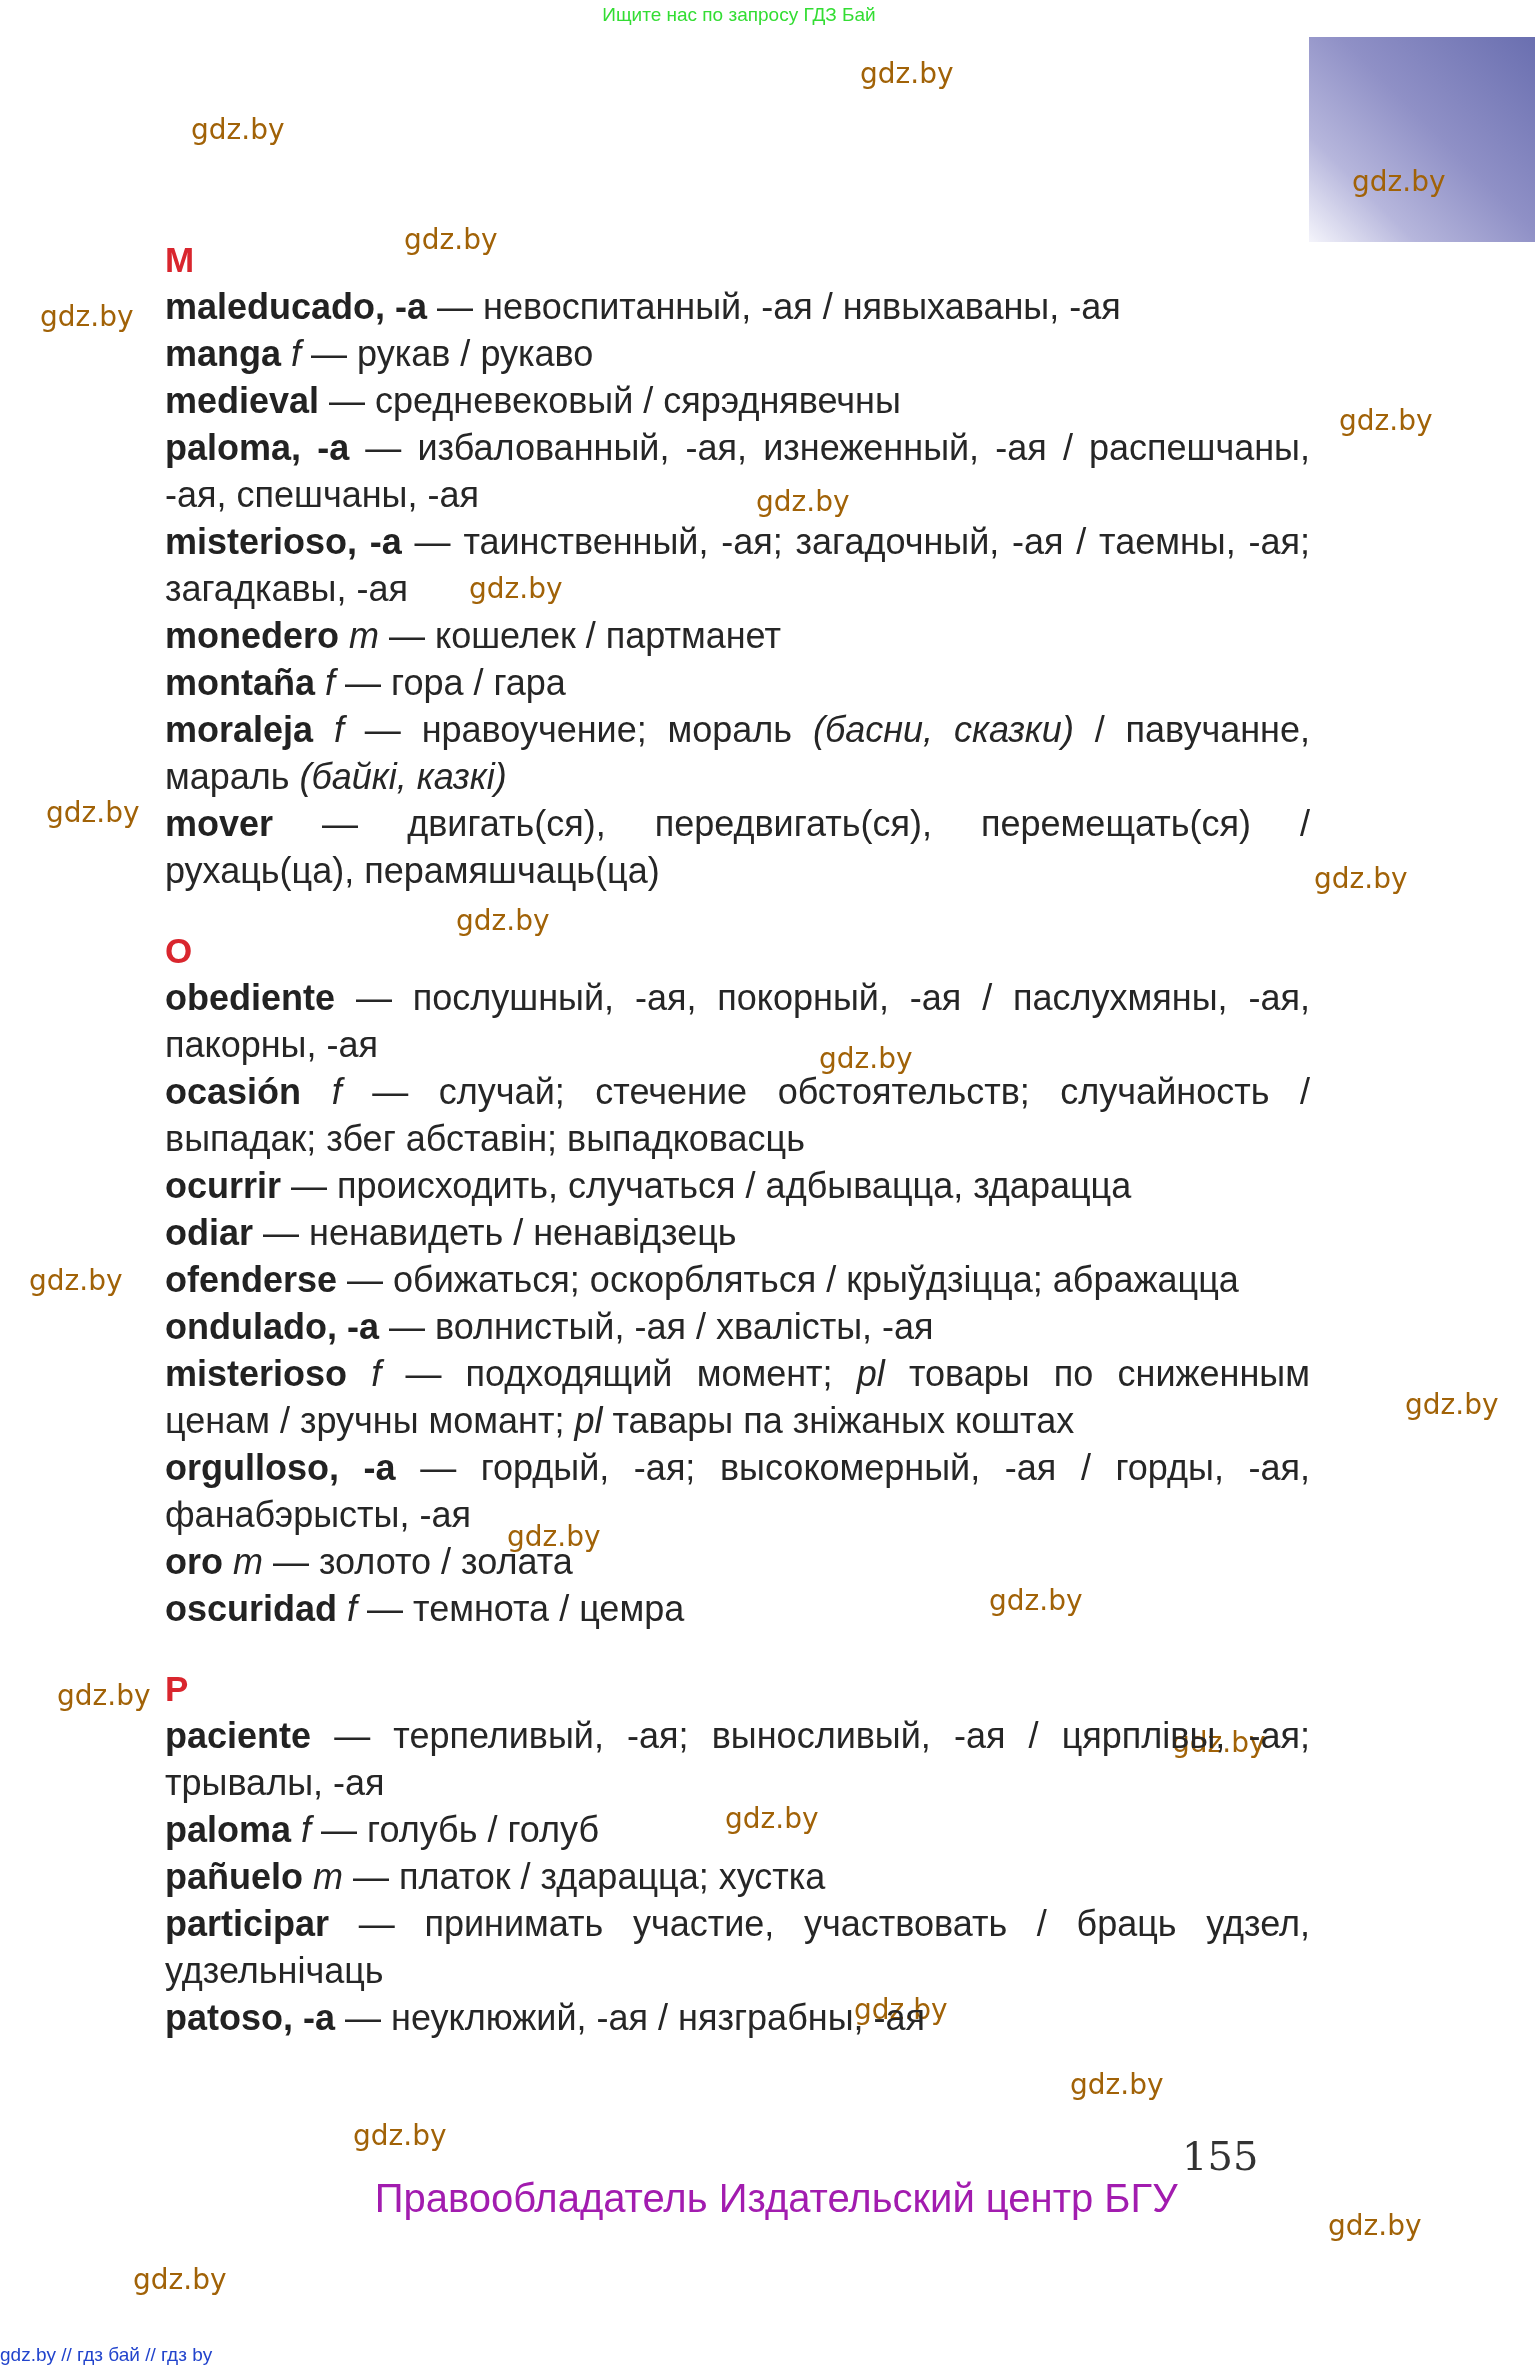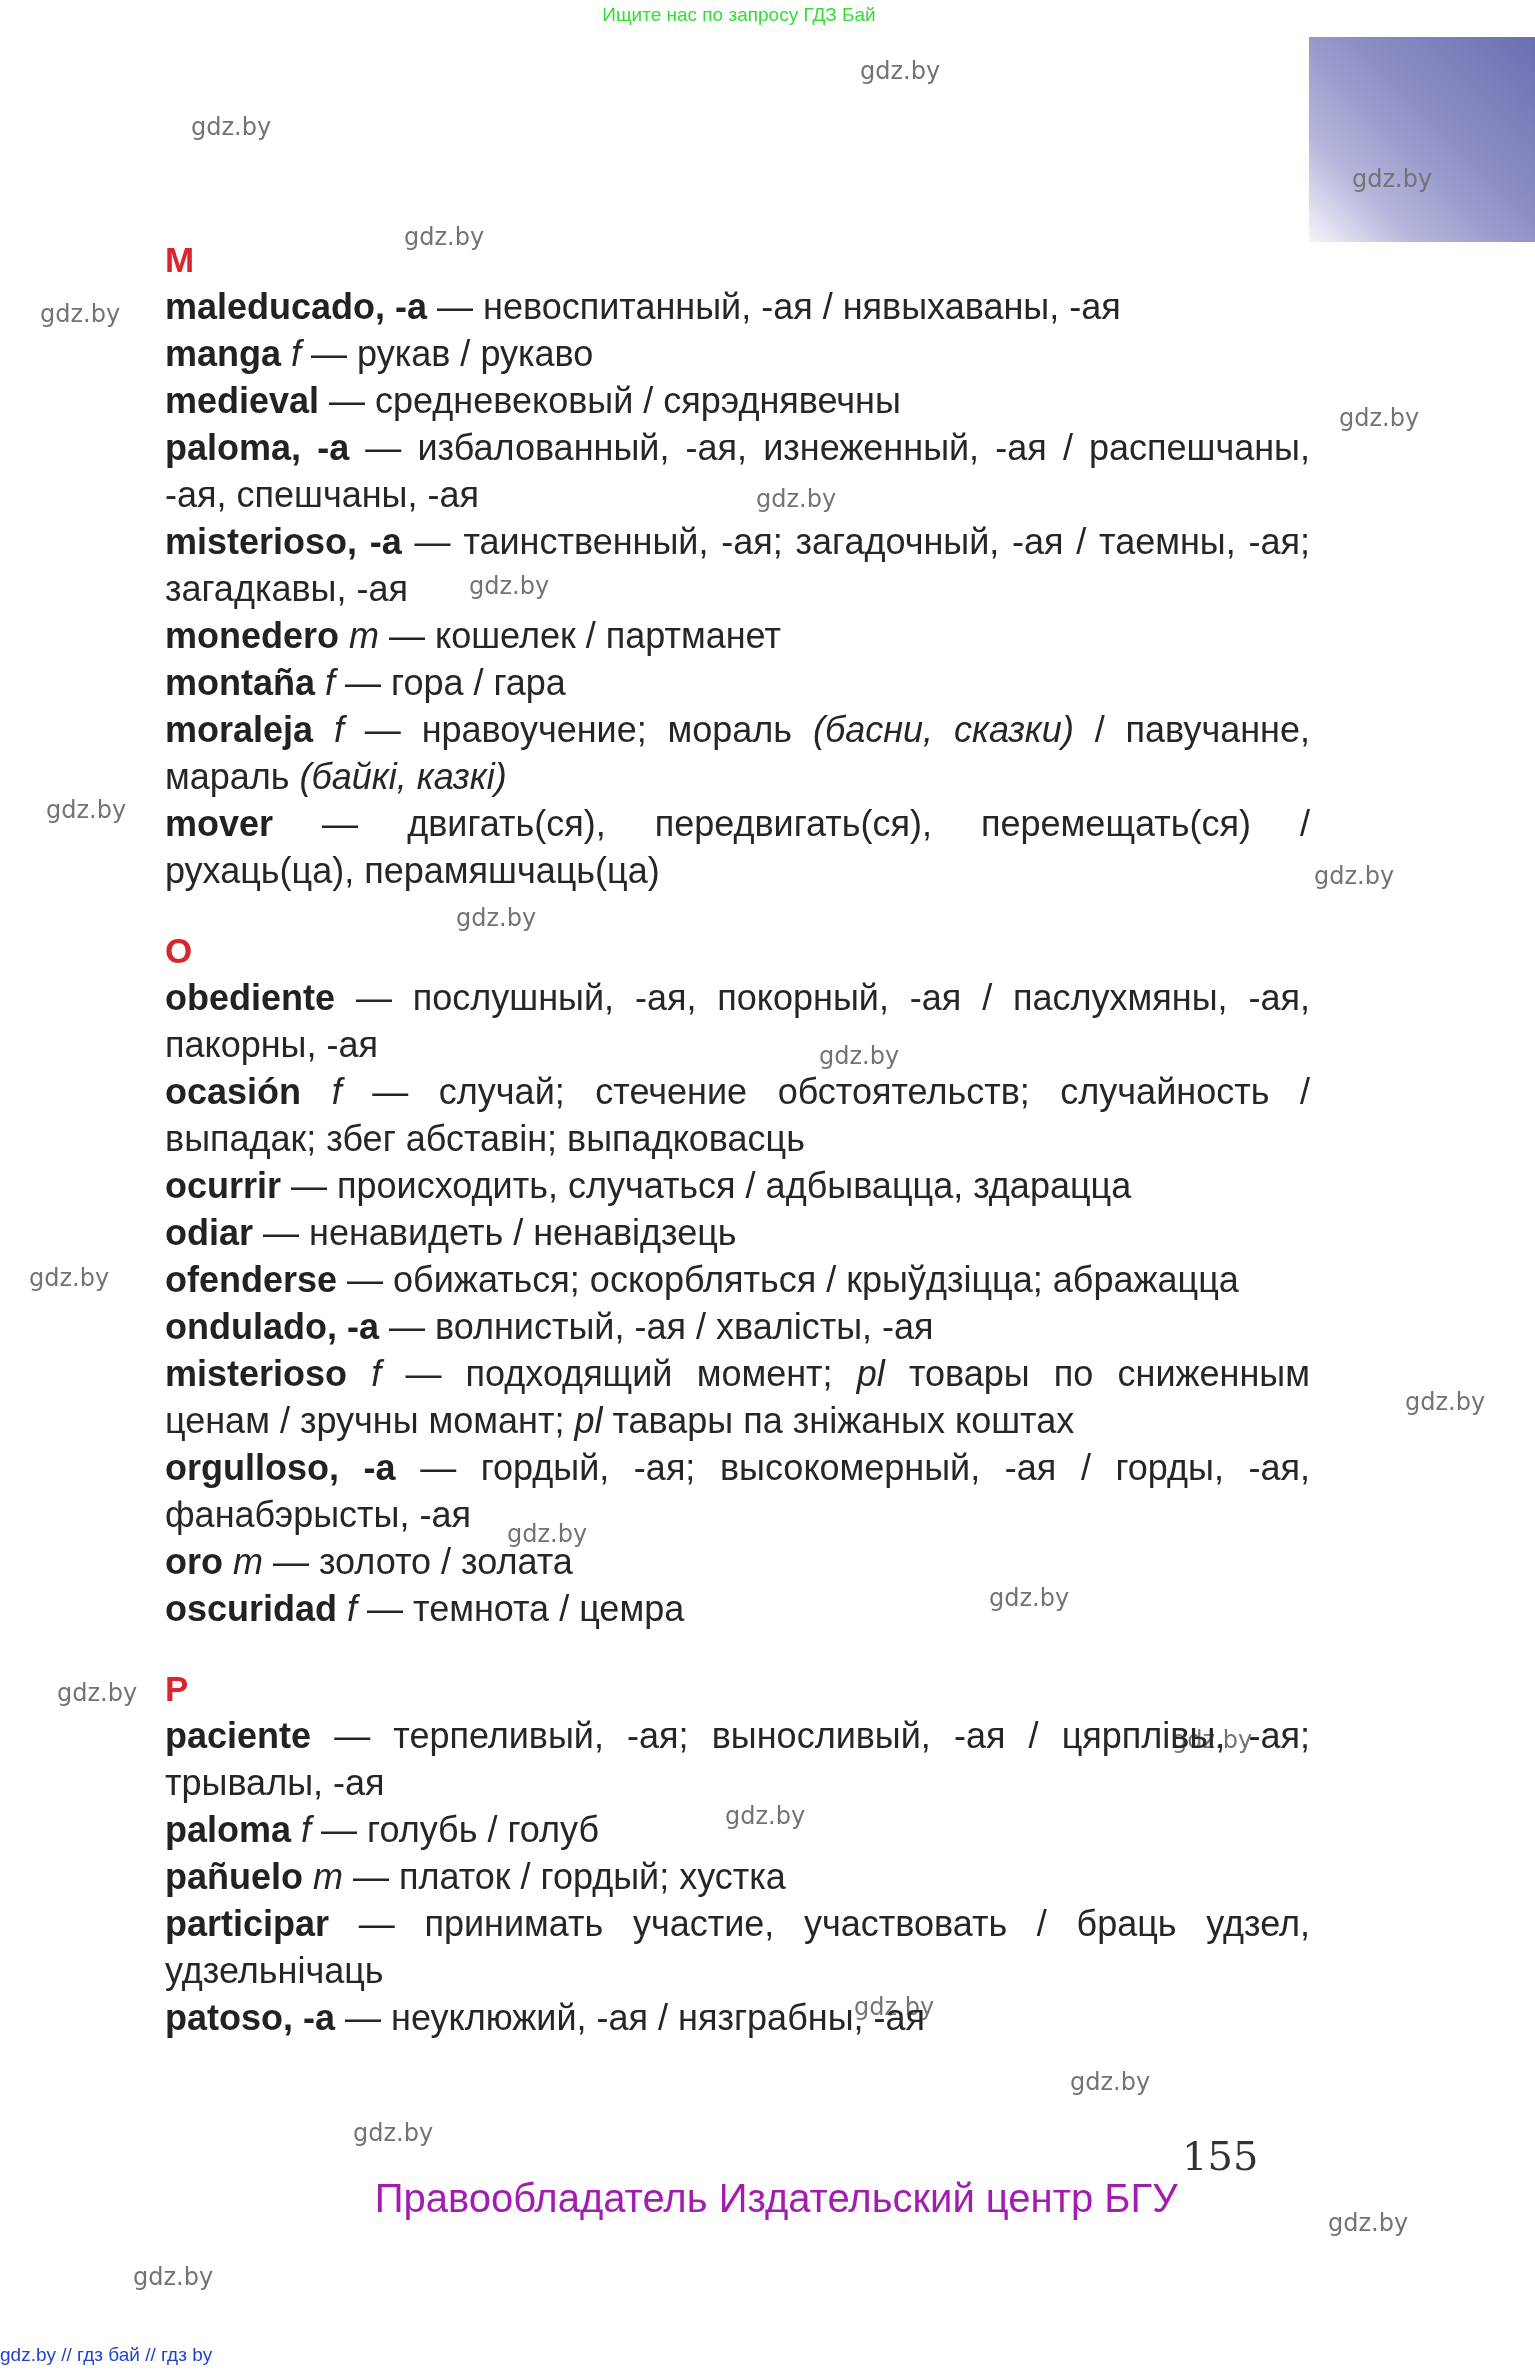--- a/index.html
+++ b/index.html
@@ -11,21 +11,21 @@
   }
   .top-banner {
     position: absolute; top: 3.5px; left: 0; width: 1478px; text-align: center;
     font-size: 19px; color: #33dd33; font-family: "Liberation Sans", sans-serif;
   }
   .corner-box {
     position: absolute; left: 1309px; top: 37px; width: 226px; height: 205px;
     background: linear-gradient(225deg, #6a6fb0 0%, #8f90c6 45%, #b6b6dc 75%, #f4f4fb 100%);
   }
   .wm {
-    position: absolute; font-size: 24px; color: #737373;
+    position: absolute; font-size: 28px; color: #a16207;
     font-family: "DejaVu Sans", sans-serif; white-space: nowrap;
   }
   .content {
     position: absolute; left: 165px; top: 236px; width: 1145px;
   }
   .section-letter {
     color: #d9262e; font-weight: bold; font-size: 35px; line-height: 47px;
     height: 47px;
   }
   .section + .section { margin-top: 33px; }
@@ -109,21 +109,21 @@
     <div class="entry"><span class="hw">misterioso</span><span class="gram"> f</span><span> — подходящий момент; </span><span class="note">pl</span><span> товары по сниженным ценам / зручны момант; </span><span class="note">pl</span><span> тавары па зніжаных коштах</span></div>
     <div class="entry"><span class="hw">orgulloso, -a</span><span class="gram"></span><span> — гордый, -ая; высокомерный, -ая / горды, -ая, фанабэрысты, -ая</span></div>
     <div class="entry"><span class="hw">oro</span><span class="gram"> m</span><span> — золото / золата</span></div>
     <div class="entry"><span class="hw">oscuridad</span><span class="gram"> f</span><span> — темнота / цемра</span></div>
   </div>
 
   <div class="section">
     <div class="section-letter">P</div>
     <div class="entry"><span class="hw">paciente</span><span class="gram"></span><span> — терпеливый, -ая; выносливый, -ая / цярплівы, -ая; трывалы, -ая</span></div>
     <div class="entry"><span class="hw">paloma</span><span class="gram"> f</span><span> — голубь / голуб</span></div>
-    <div class="entry"><span class="hw">pañuelo</span><span class="gram"> m</span><span> — платок / гордый; хустка</span></div>
+    <div class="entry"><span class="hw">pañuelo</span><span class="gram"> m</span><span> — платок / здарацца; хустка</span></div>
     <div class="entry"><span class="hw">participar</span><span class="gram"></span><span> — принимать участие, участвовать / браць удзел, удзельнічаць</span></div>
     <div class="entry"><span class="hw">patoso, -a</span><span class="gram"></span><span> — неуклюжий, -ая / нязграбны, -ая</span></div>
   </div>
 </div>
 
 <div class="page-number">155</div>
 <div class="copyright">Правообладатель Издательский центр БГУ</div>
 <div class="bottom-links">gdz.by // гдз бай // гдз by</div>
 
 

